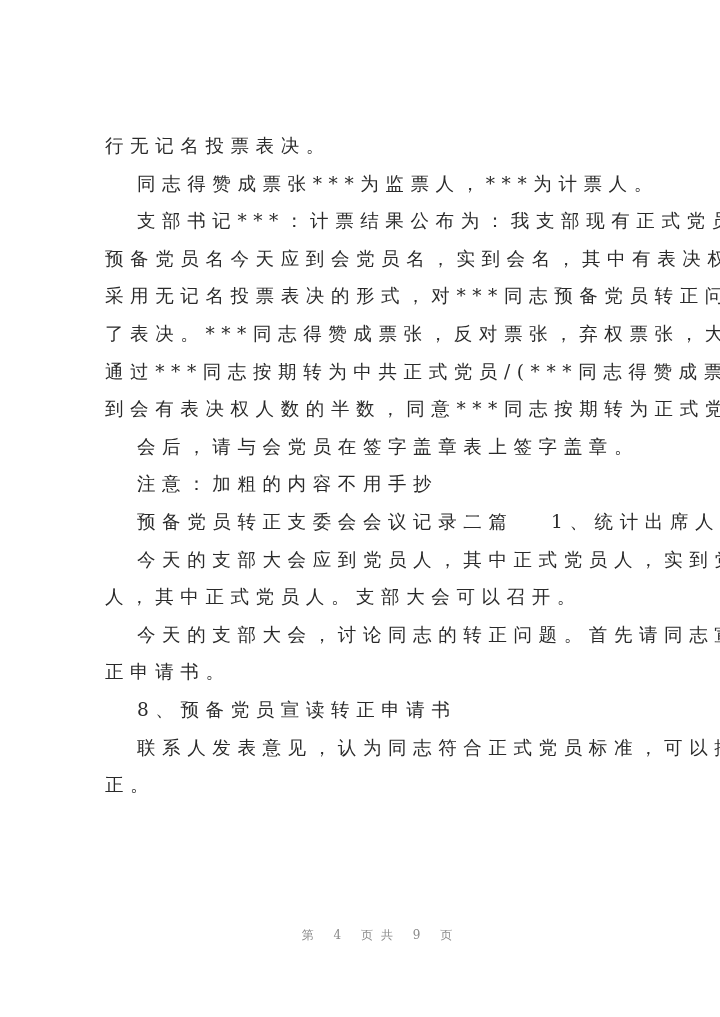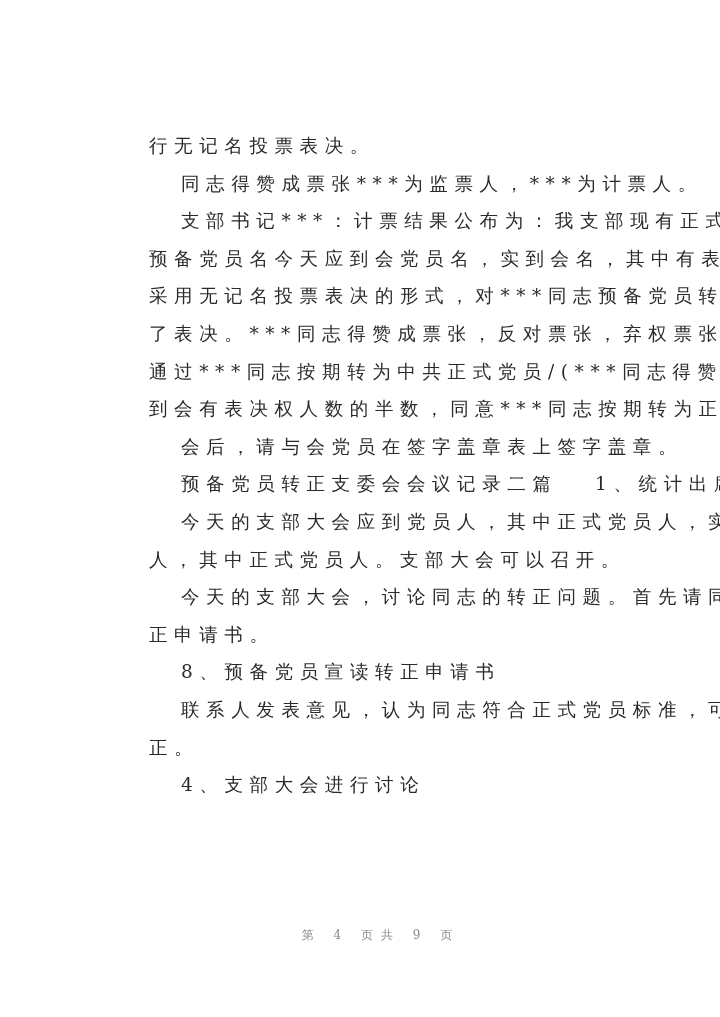--- a/index.html
+++ b/index.html
@@ -29,21 +29,20 @@
       top: 127px;
       width: 520px;
     }
     .line {
       height: 37.6px;
       line-height: 37.6px;
       font-size: 18.5px;
       letter-spacing: 6.6px;
       white-space: nowrap;
       color: #2a2a2a;
-      margin-left: 44px;
     }
     .indent {
       padding-left: 32px;
     }
     .footer {
       position: absolute;
       left: 0;
       width: 720px;
       top: 927px;
       text-align: center;
@@ -60,25 +59,25 @@
   <div class="body-text">
     <div class="line">行无记名投票表决。</div>
     <div class="line indent">同志得赞成票张***为监票人，***为计票人。</div>
     <div class="line indent">支部书记***：计票结果公布为：我支部现有正式党员名，</div>
     <div class="line">预备党员名今天应到会党员名，实到会名，其中有表决权的人，</div>
     <div class="line">采用无记名投票表决的形式，对***同志预备党员转正问题进行</div>
     <div class="line">了表决。***同志得赞成票张，反对票张，弃权票张，大会一致</div>
     <div class="line">通过***同志按期转为中共正式党员/(***同志得赞成票数超过应</div>
     <div class="line">到会有表决权人数的半数，同意***同志按期转为正式党员。)</div>
     <div class="line indent">会后，请与会党员在签字盖章表上签字盖章。</div>
+    <div class="line indent">注意：加粗的内容不用手抄</div>
     <div class="line indent">预备党员转正支委会会议记录二篇　  1、统计出席人数</div>
     <div class="line indent">今天的支部大会应到党员人，其中正式党员人，实到党员</div>
     <div class="line">人，其中正式党员人。支部大会可以召开。</div>
     <div class="line indent">今天的支部大会，讨论同志的转正问题。首先请同志宣读转</div>
     <div class="line">正申请书。</div>
     <div class="line indent">8、预备党员宣读转正申请书</div>
     <div class="line indent">联系人发表意见，认为同志符合正式党员标准，可以按期转</div>
     <div class="line">正。</div>
-    <div class="line indent">4、支部大会进行讨论</div>
   </div>
 
   <div class="footer">第 4 页共 9 页</div>
 </div>
 
 </body></html>

